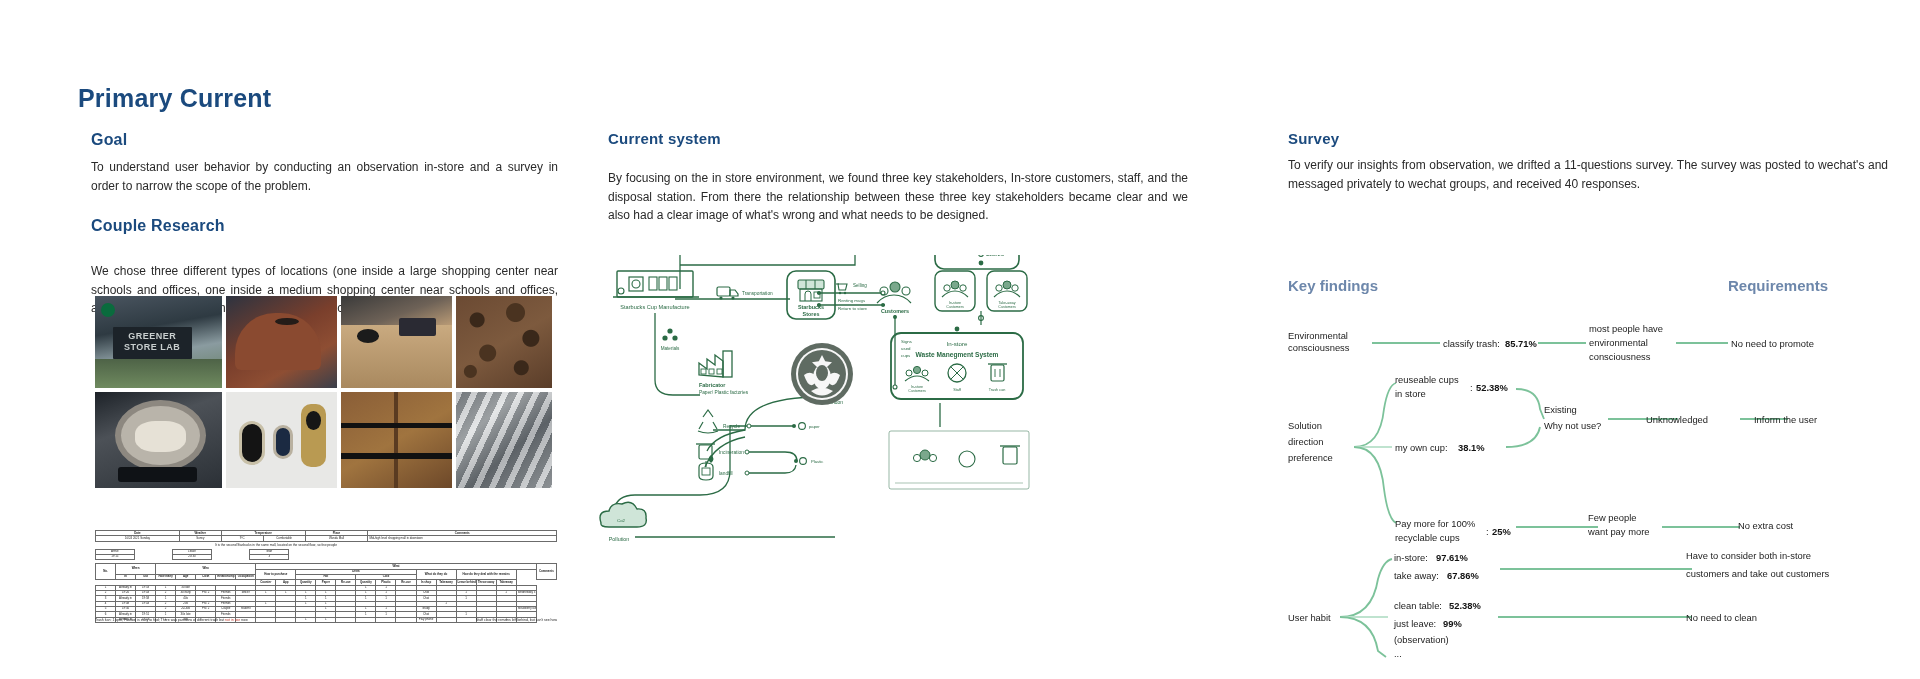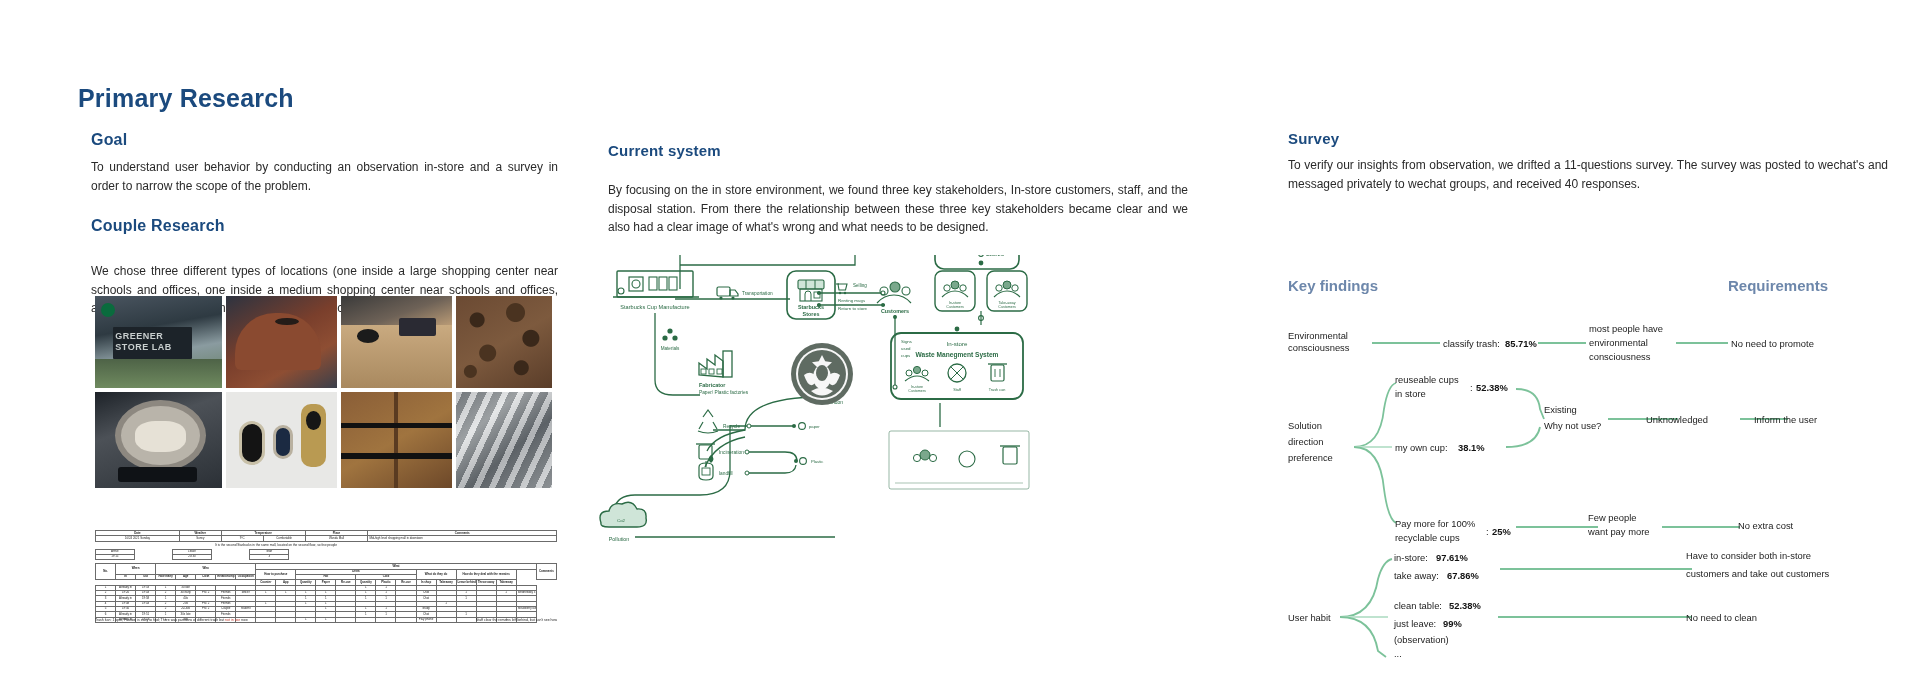--- a/index.html
+++ b/index.html
@@ -27,21 +27,21 @@
   .indent{margin-left:13px;}
   .gap-a{height:22px;}
   .gap-b{height:18px;}
 
   
   .photos{
     position:absolute;left:95px;top:296px;width:455px;
     display:grid;grid-template-columns:127px 111px 111px 96px;
     grid-template-rows:92px 96px;gap:4px;
   }
-  .ph{position:relative;overflow:hidden;}
+  .ph{position:relative;overflow:hidden;text-align:center;}
   .ph-1{background:linear-gradient(170deg,#4a5560 0%,#2e3a42 35%,#8a9ba0 60%,#5e7a58 100%);}
   .ph-1 .signboard{position:absolute;left:14%;top:34%;width:62%;height:34%;background:#1c2329;border-radius:1px;}
   .ph-1 .s-txt{position:absolute;left:16%;top:38%;width:58%;color:#c9cfcf;font-size:9px;font-weight:bold;line-height:11px;letter-spacing:.5px;}
   .ph-1 .logo{position:absolute;left:5%;top:8%;width:14px;height:14px;border-radius:50%;background:#0a6b3d;}
   .ph-1 .shrub{position:absolute;left:0;bottom:0;width:100%;height:32%;background:linear-gradient(0deg,#6f8a5f,#4e6347);}
   .ph-2{background:linear-gradient(150deg,#2d3340 0%,#7a3f2c 45%,#8e4e33 70%,#3a3f4a 100%);}
   .ph-2 .counter{position:absolute;left:8%;top:18%;width:78%;height:62%;background:#8a4a30;border-radius:40px 40px 6px 6px;}
   .ph-2 .slot{position:absolute;left:44%;top:24%;width:22%;height:8%;background:#241c18;border-radius:50%;}
   .ph-3{background:linear-gradient(160deg,#3a3a3a 0%,#6e6257 30%,#c2a179 55%,#b79a72 100%);}
   .ph-3 .desk{position:absolute;left:0;top:32%;width:100%;height:68%;background:linear-gradient(180deg,#c9aa80,#a9895f);}
@@ -84,39 +84,39 @@
     white-space:nowrap;
   }
   .obs-note{
     position:absolute;left:95px;top:618px;width:462px;
     font-size:3.5px;color:#1c1c1c;display:flex;justify-content:space-between;
   }
   .obs-note .red{color:#c0392b;}
   .hdr-row td{font-weight:bold;}
 
   
-  .col2{position:absolute;left:608px;top:130px;width:580px;margin-top:12px;}
+  .col2{position:absolute;left:608px;top:130px;width:580px;}
   .diagram{position:absolute;left:595px;top:255px;width:630px;height:400px;}
   .diagram svg{display:block;}
 
   
   .col3{position:absolute;left:1288px;top:130px;width:600px;}
   .findings{position:absolute;left:1288px;top:243px;width:616px;height:380px;margin-top:36px;}
   .findings svg{display:block;}
   .fx{font-family:"Liberation Sans",sans-serif;font-size:9.4px;fill:#1c1c1c;}
   .fxb{font-family:"Liberation Sans",sans-serif;font-size:9.4px;fill:#111;font-weight:bold;}
   .dx{font-family:"Liberation Sans",sans-serif;fill:#2b6b45;}
 </style>
 </head>
 <body>
 
 <div class="page">
 
   <div class="col1">
-    <div class="h1">Primary Research</div>
+    <div class="h1">Primary Current</div>
     <div class="indent">
       <div class="h2">Goal</div>
       <p class="body-txt">To understand user behavior by conducting an observation in-store and a survey in order to narrow the scope of the problem.</p>
       <div class="gap-a"></div>
       <div class="h2">Couple Research</div>
       <div class="gap-b"></div>
       <p class="body-txt">We chose three different types of locations (one inside a large shopping center near schools and offices, one inside a medium shopping center near schools and offices, and one medium shopping center away from schools and offices).</p>
     </div>
   </div>
 

